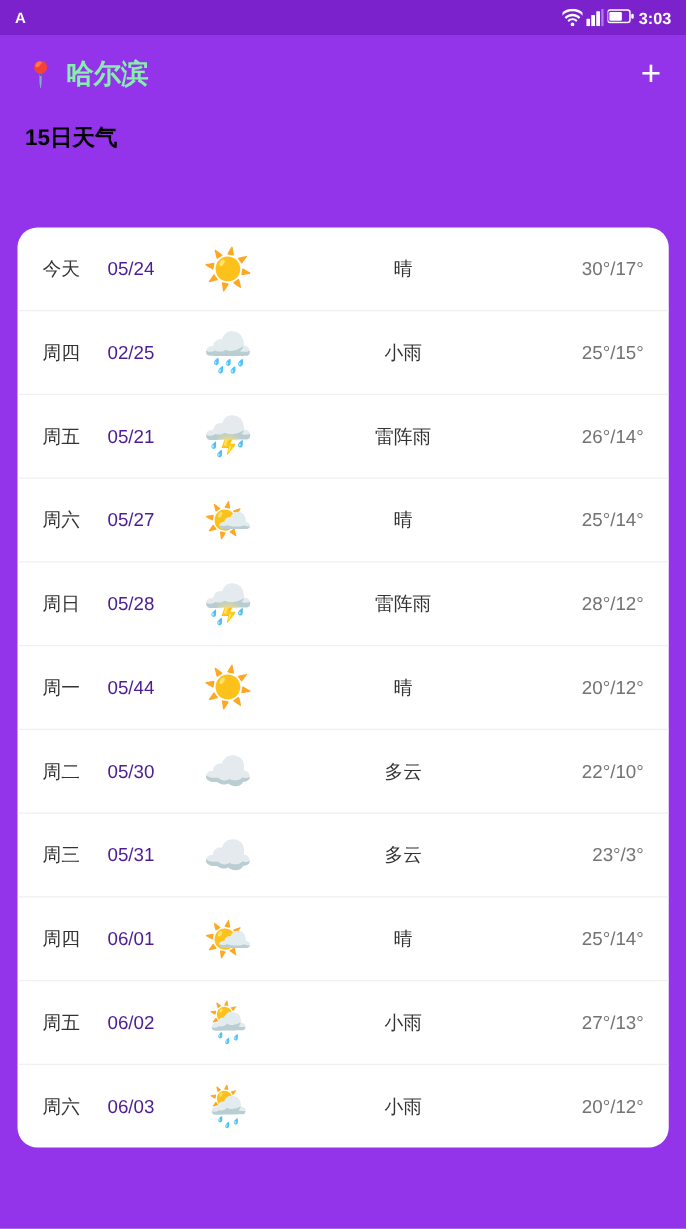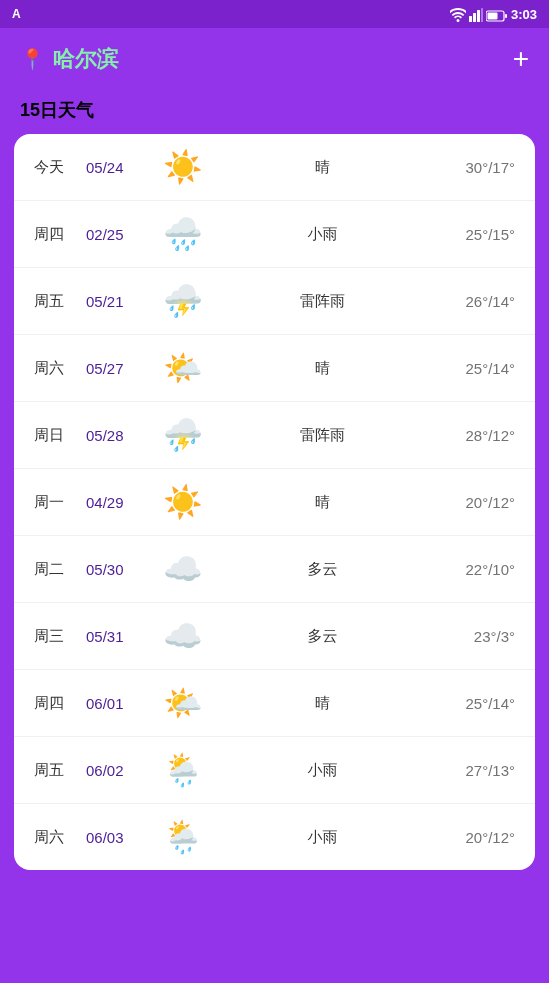--- a/index.html
+++ b/index.html
@@ -22,21 +22,21 @@
       background: #7c22cc;
     }
     .status-left {
       font-size: 12px;
       color: white;
       font-weight: bold;
     }
     .status-icons {
       display: flex;
       gap: 3px;
-      align-items: flex-end;
+      align-items: flex-start;
     }
 
     
     .header {
       display: flex;
       justify-content: space-between;
       align-items: center;
       padding: 10px 20px 10px 20px;
       height: 62px;
     }
@@ -118,20 +118,21 @@
       width: 80px;
       font-size: 15px;
       color: #737373;
       text-align: right;
       font-weight: 500;
     }
 
     
     .weather-card-outer {
       position: relative;
+      margin-top: 48px;
     }
   </style>
 </head>
 <body>
 
 <div class="status-bar">
   <span class="status-left">A</span>
   <div class="status-icons">
 
     <svg width="16" height="14" viewBox="0 0 16 14" fill="white">
@@ -197,21 +198,21 @@
   </div>
       <div class="weather-row">
     <span class="day-label">周日</span>
     <span class="date-label">05/28</span>
     <span class="weather-icon-cell">⛈️</span>
     <span class="condition-label">雷阵雨</span>
     <span class="temp-label">28°/12°</span>
   </div>
       <div class="weather-row">
     <span class="day-label">周一</span>
-    <span class="date-label">04/29</span>
+    <span class="date-label">05/44</span>
     <span class="weather-icon-cell">☀️</span>
     <span class="condition-label">晴</span>
     <span class="temp-label">20°/12°</span>
   </div>
       <div class="weather-row">
     <span class="day-label">周二</span>
     <span class="date-label">05/30</span>
     <span class="weather-icon-cell">☁️</span>
     <span class="condition-label">多云</span>
     <span class="temp-label">22°/10°</span>

